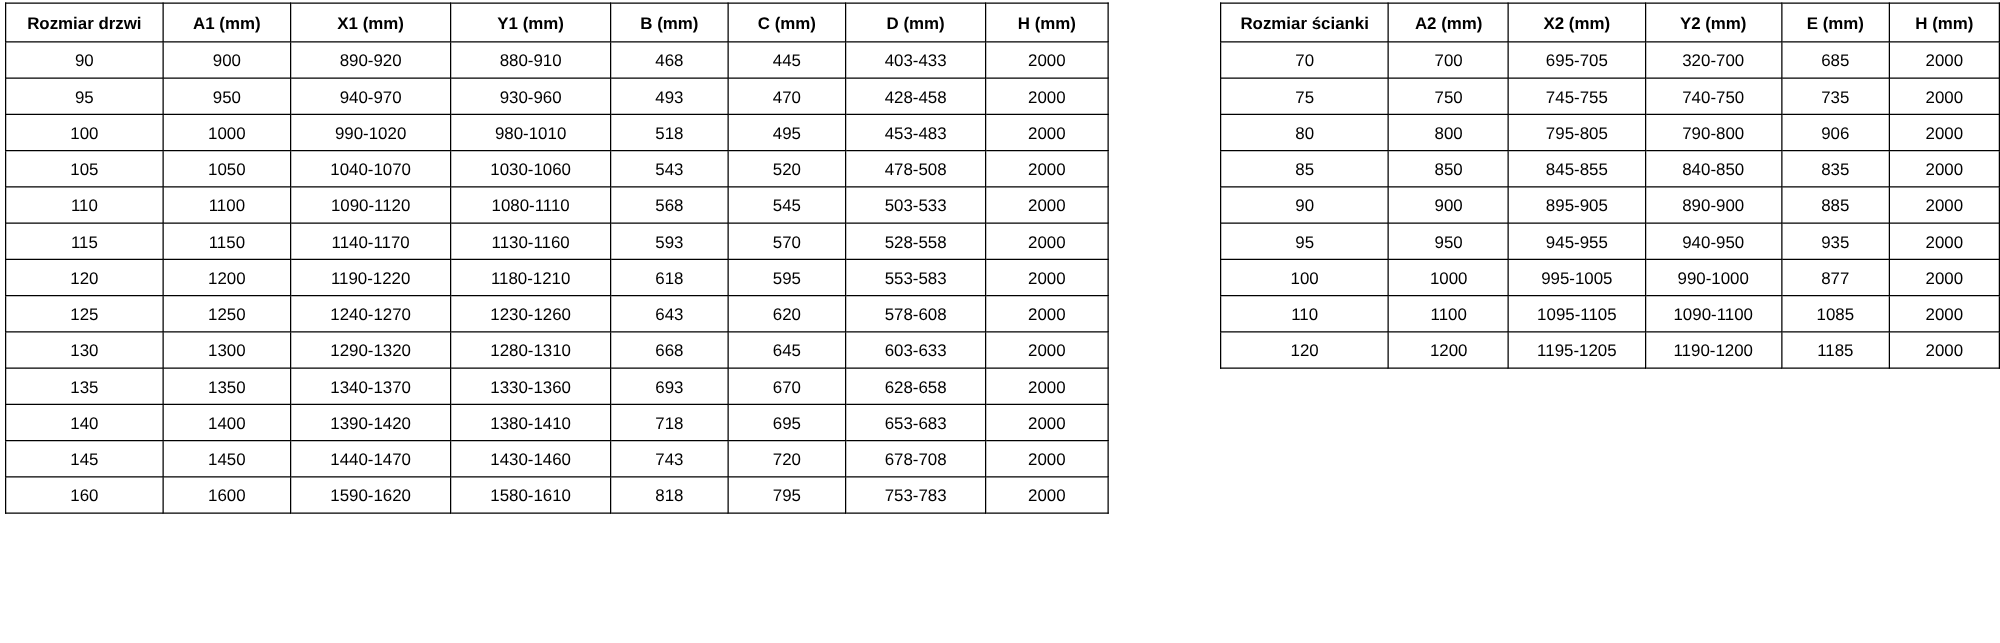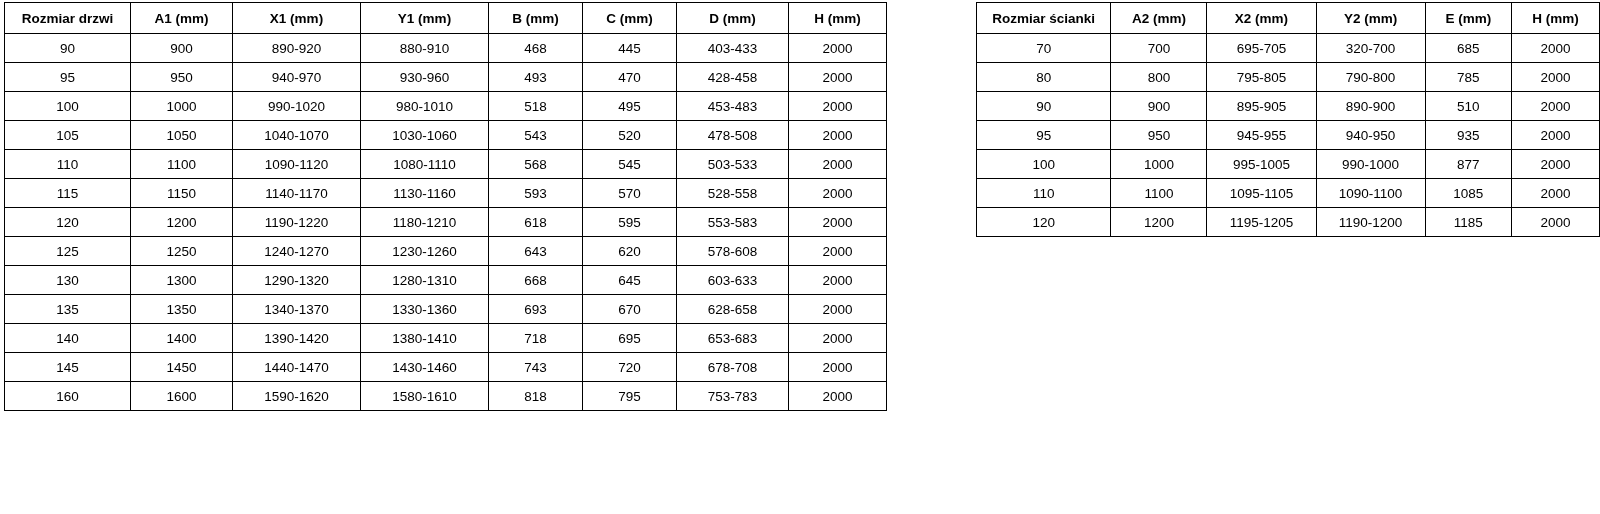--- a/index.html
+++ b/index.html
@@ -256,33 +256,49 @@
       <tbody>
         <tr>
           <td>70</td>
           <td>700</td>
           <td>695-705</td>
           <td>320-700</td>
           <td>685</td>
           <td>2000</td>
         </tr>
         <tr>
+          <td>75</td>
+          <td>750</td>
+          <td>745-755</td>
+          <td>740-750</td>
+          <td>735</td>
+          <td>2000</td>
+        </tr>
+        <tr>
           <td>80</td>
           <td>800</td>
           <td>795-805</td>
           <td>790-800</td>
-          <td>785</td>
+          <td>906</td>
+          <td>2000</td>
+        </tr>
+        <tr>
+          <td>85</td>
+          <td>850</td>
+          <td>845-855</td>
+          <td>840-850</td>
+          <td>835</td>
           <td>2000</td>
         </tr>
         <tr>
           <td>90</td>
           <td>900</td>
           <td>895-905</td>
           <td>890-900</td>
-          <td>510</td>
+          <td>885</td>
           <td>2000</td>
         </tr>
         <tr>
           <td>95</td>
           <td>950</td>
           <td>945-955</td>
           <td>940-950</td>
           <td>935</td>
           <td>2000</td>
         </tr>

